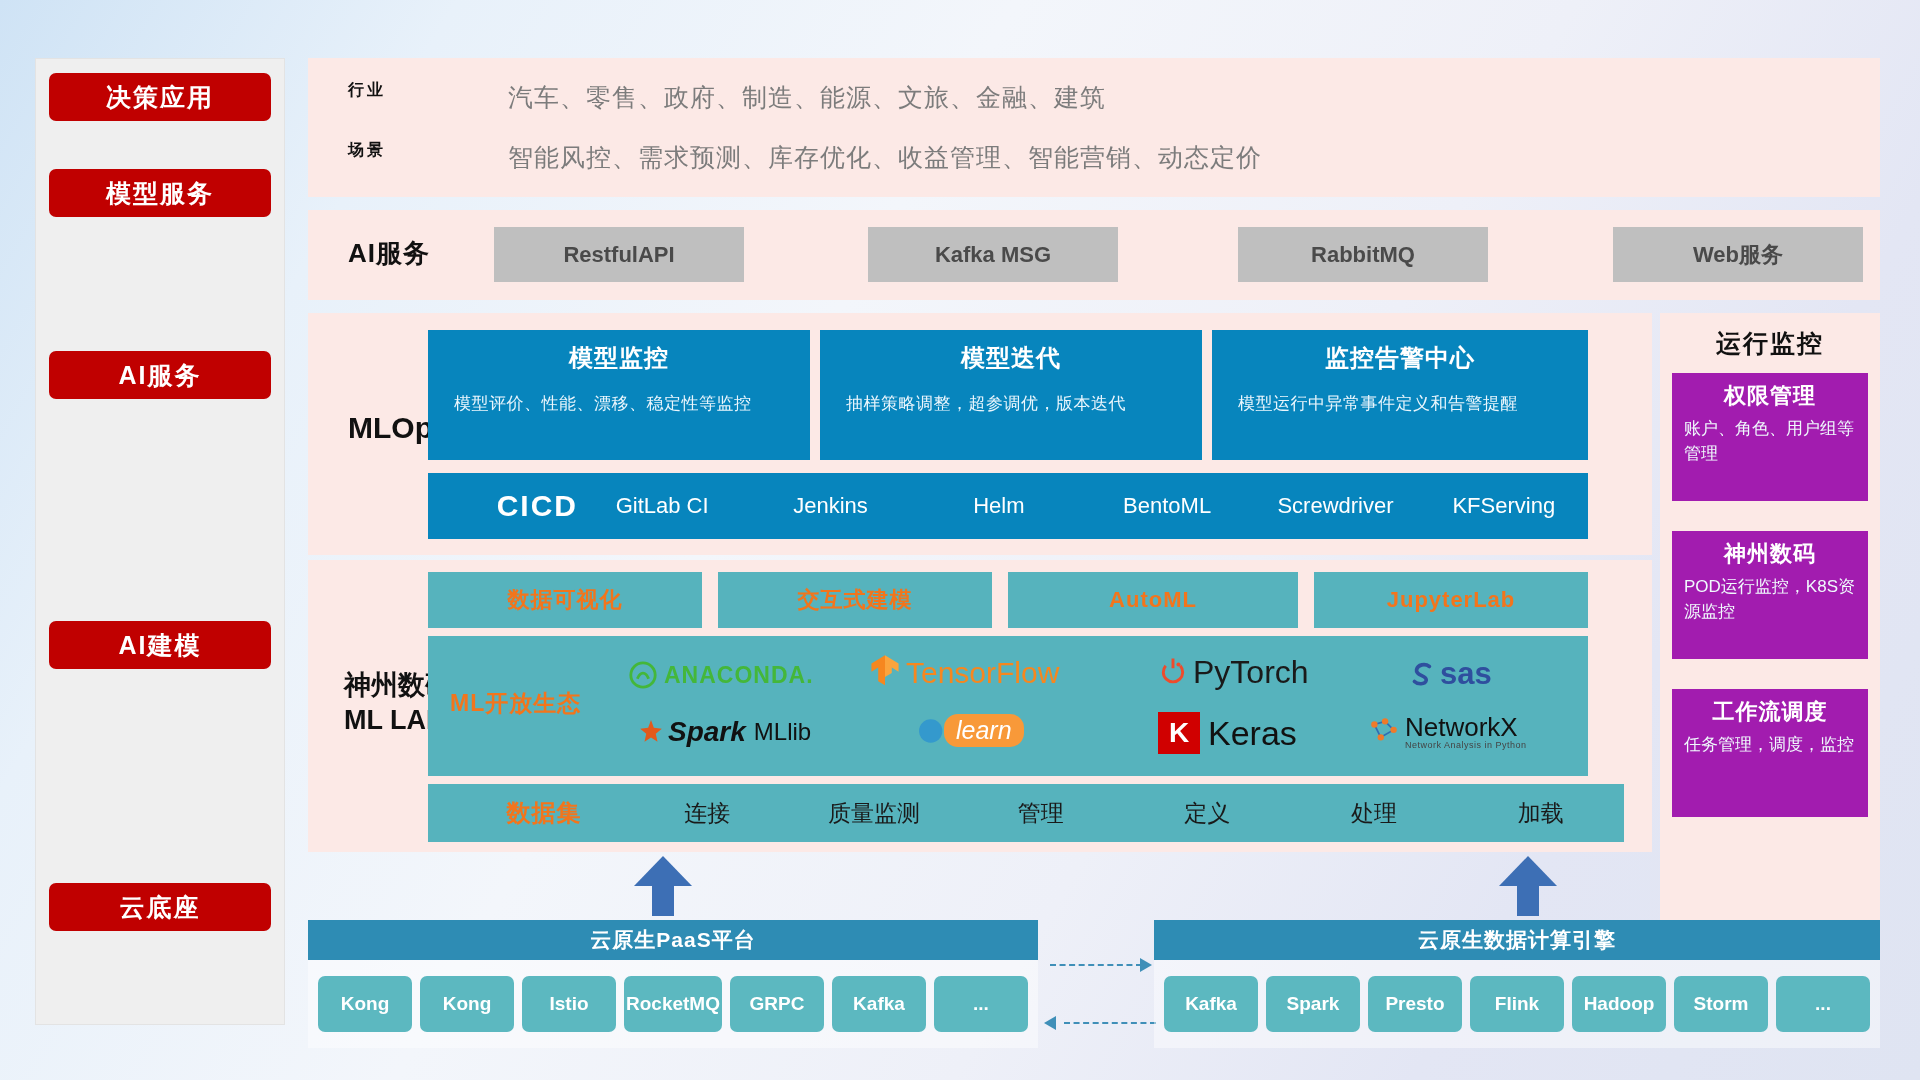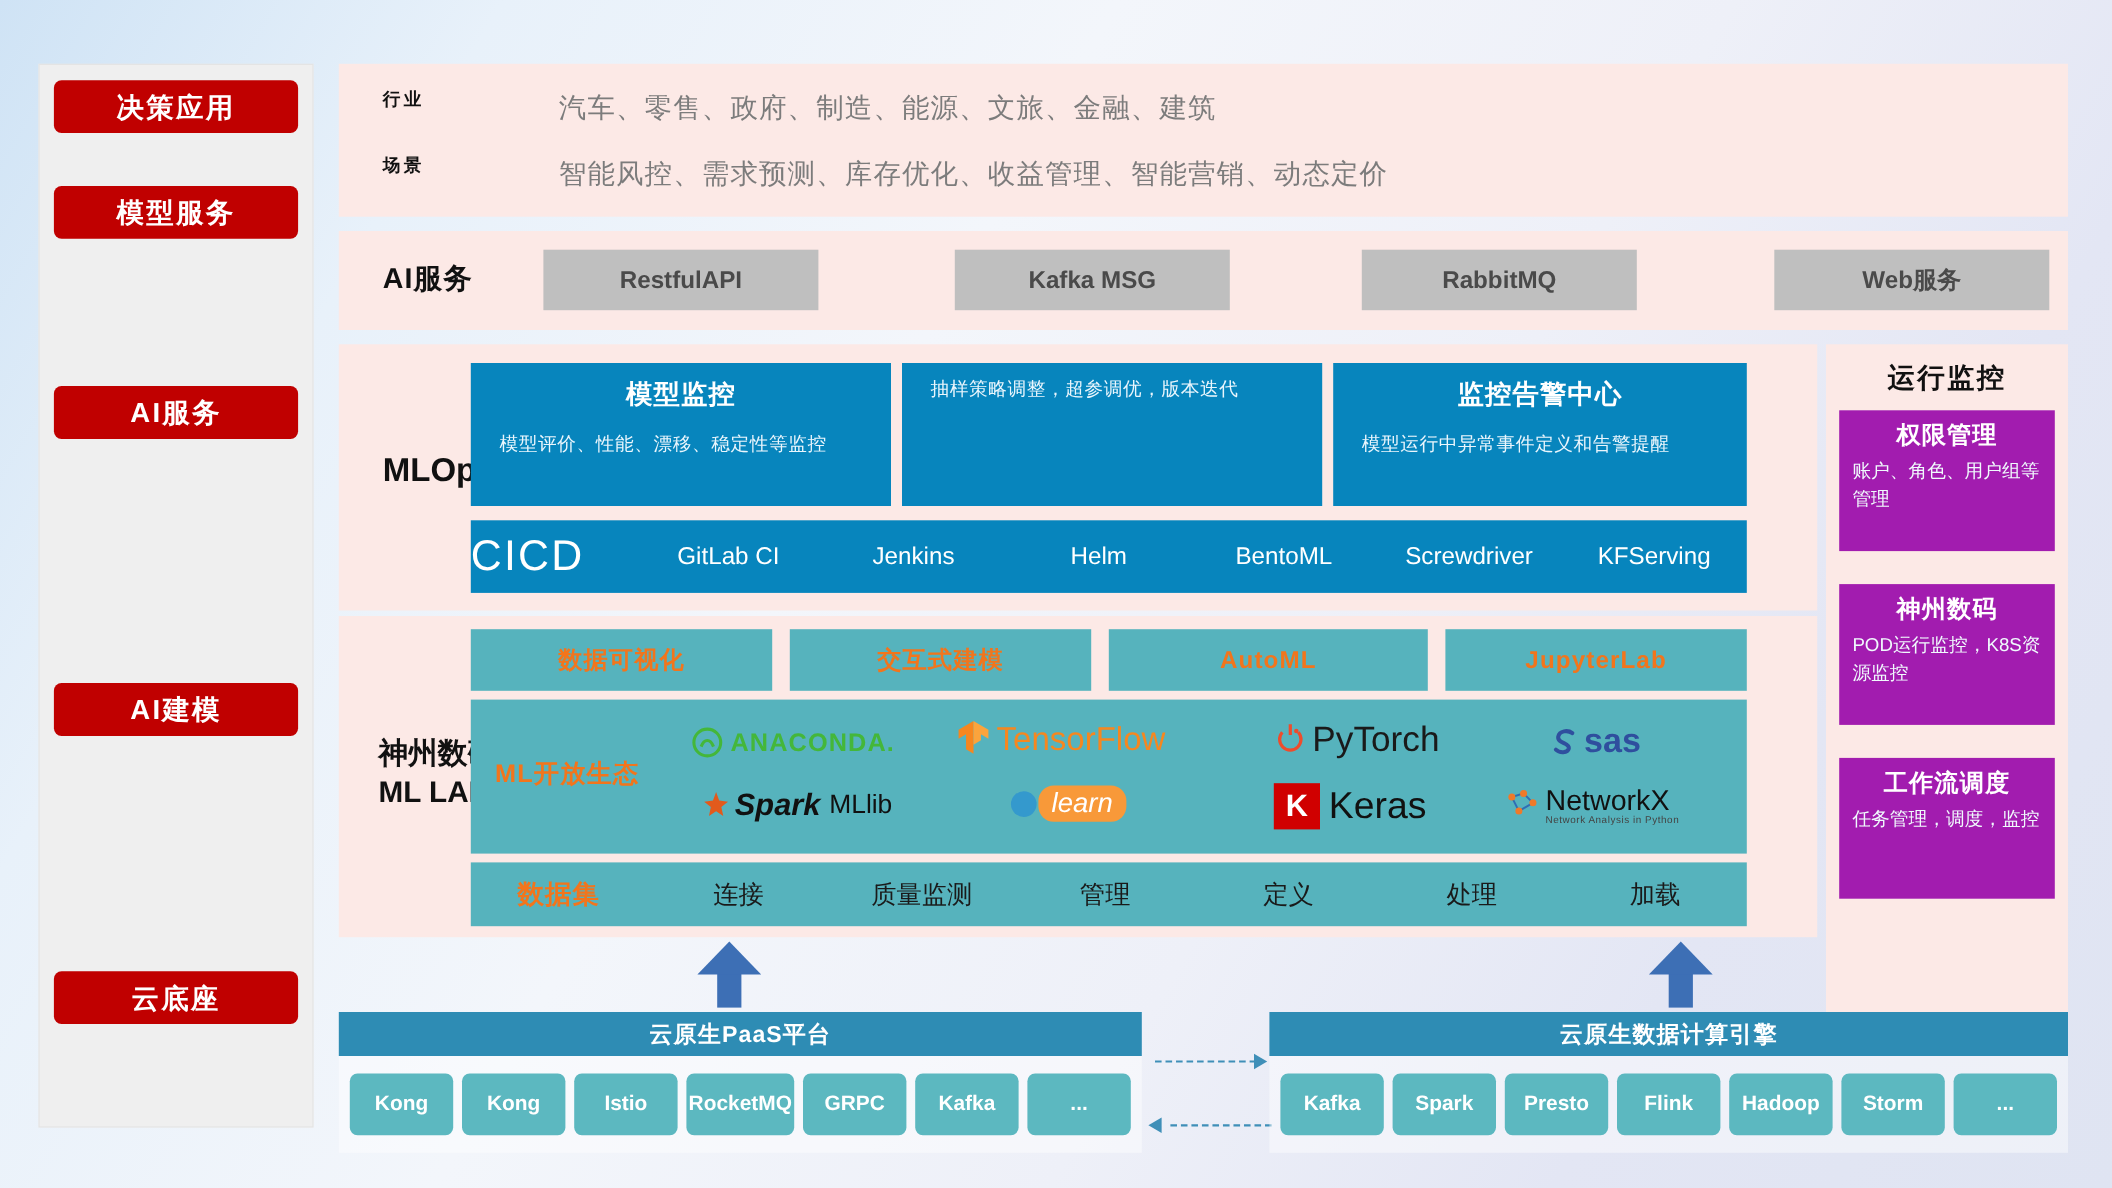--- a/index.html
+++ b/index.html
@@ -46,21 +46,21 @@
   .ops-card{
     position:absolute;top:17px;height:130px;background:#0785bd;color:#fff;
     padding:0;box-sizing:border-box;
   }
   .ops-card h4{margin:0;padding:12px 0 6px;text-align:center;font-size:24px;font-weight:bold;letter-spacing:1px;}
   .ops-card p{margin:12px;padding:0 14px;font-size:17px;line-height:1.45;color:#eaf6fd;letter-spacing:0.5px;}
   .cicd-bar{
     position:absolute;left:120px;top:160px;width:1160px;height:66px;background:#0785bd;
     display:flex;align-items:center;color:#fff;
   }
-  .cicd-title{width:150px;text-align:left;font-size:39px;font-weight:normal;letter-spacing:2px;}
+  .cicd-title{width:150px;text-align:right;font-size:30px;font-weight:bold;letter-spacing:2px;}
   .cicd-item{flex:1;text-align:center;font-size:22px;line-height:1.0;padding:0 4px;}
 
   
   .col-mon{left:1660px;top:313px;width:220px;height:620px;}
   .mon-title{position:absolute;top:14px;left:0;width:100%;text-align:center;font-size:25px;font-weight:bold;color:#111;letter-spacing:2px;}
   .mon-card{position:absolute;left:12px;width:196px;background:#a21caf;color:#fff;box-sizing:border-box;padding:8px 12px 10px;}
   .mon-card h5{margin:0 0 6px;text-align:center;font-size:22px;font-weight:bold;letter-spacing:1px;}
   .mon-card p{margin:0;font-size:17px;line-height:1.45;color:#f0fafd;}
 
   
@@ -72,21 +72,21 @@
     color:#f2751c;font-size:22px;font-weight:bold;letter-spacing:1px;
   }
   .eco{
     position:absolute;left:120px;top:76px;width:1160px;height:140px;background:#56b3bd;
   }
   .eco-label{position:absolute;left:22px;top:52px;font-size:23px;font-weight:bold;color:#f2751c;letter-spacing:1px;}
   .logo-grid{position:absolute;left:190px;top:4px;width:960px;height:132px;}
   .logo{position:absolute;display:flex;align-items:center;}
   .ds-bar{
     position:absolute;left:120px;top:224px;width:1160px;height:58px;background:#56b3bd;
-    display:flex;align-items:center;color:#1a1a1a;
+    display:flex;align-items:center;color:#1a1a1a;padding-left:36px;
   }
   .ds-title{width:160px;text-align:center;font-size:24px;font-weight:bold;color:#f2751c;letter-spacing:1px;}
   .ds-item{flex:1;text-align:center;font-size:23px;}
 
   
   .cloud-wrap{position:absolute;left:308px;top:900px;width:1572px;height:150px;}
   .cloud-block{position:absolute;top:20px;height:128px;}
   .cloud-head{height:40px;background:#2e8cb4;color:#fff;display:flex;align-items:center;justify-content:center;font-size:21px;font-weight:bold;letter-spacing:1px;}
   .cloud-body{height:88px;background:rgba(255,255,255,0.45);display:flex;align-items:center;gap:8px;padding:0 10px;box-sizing:border-box;}
   .cloud-chip{
@@ -127,20 +127,21 @@
   </div>
 
   <div class="panel row-mlops">
     <div class="mlops-label">MLOps</div>
 
     <div class="ops-card" style="left:120px;width:382px">
       <h4>模型监控</h4>
       <p>模型评价、性能、漂移、稳定性等监控</p>
     </div>
     <div class="ops-card" style="left:512px;width:382px">
+      <h4>模型迭代</h4>
       <p>抽样策略调整，超参调优，版本迭代</p>
     </div>
     <div class="ops-card" style="left:904px;width:376px">
       <h4>监控告警中心</h4>
       <p>模型运行中异常事件定义和告警提醒</p>
     </div>
 
     <div class="cicd-bar">
       <div class="cicd-title">CICD</div>
       <div class="cicd-item">GitLab CI</div>

